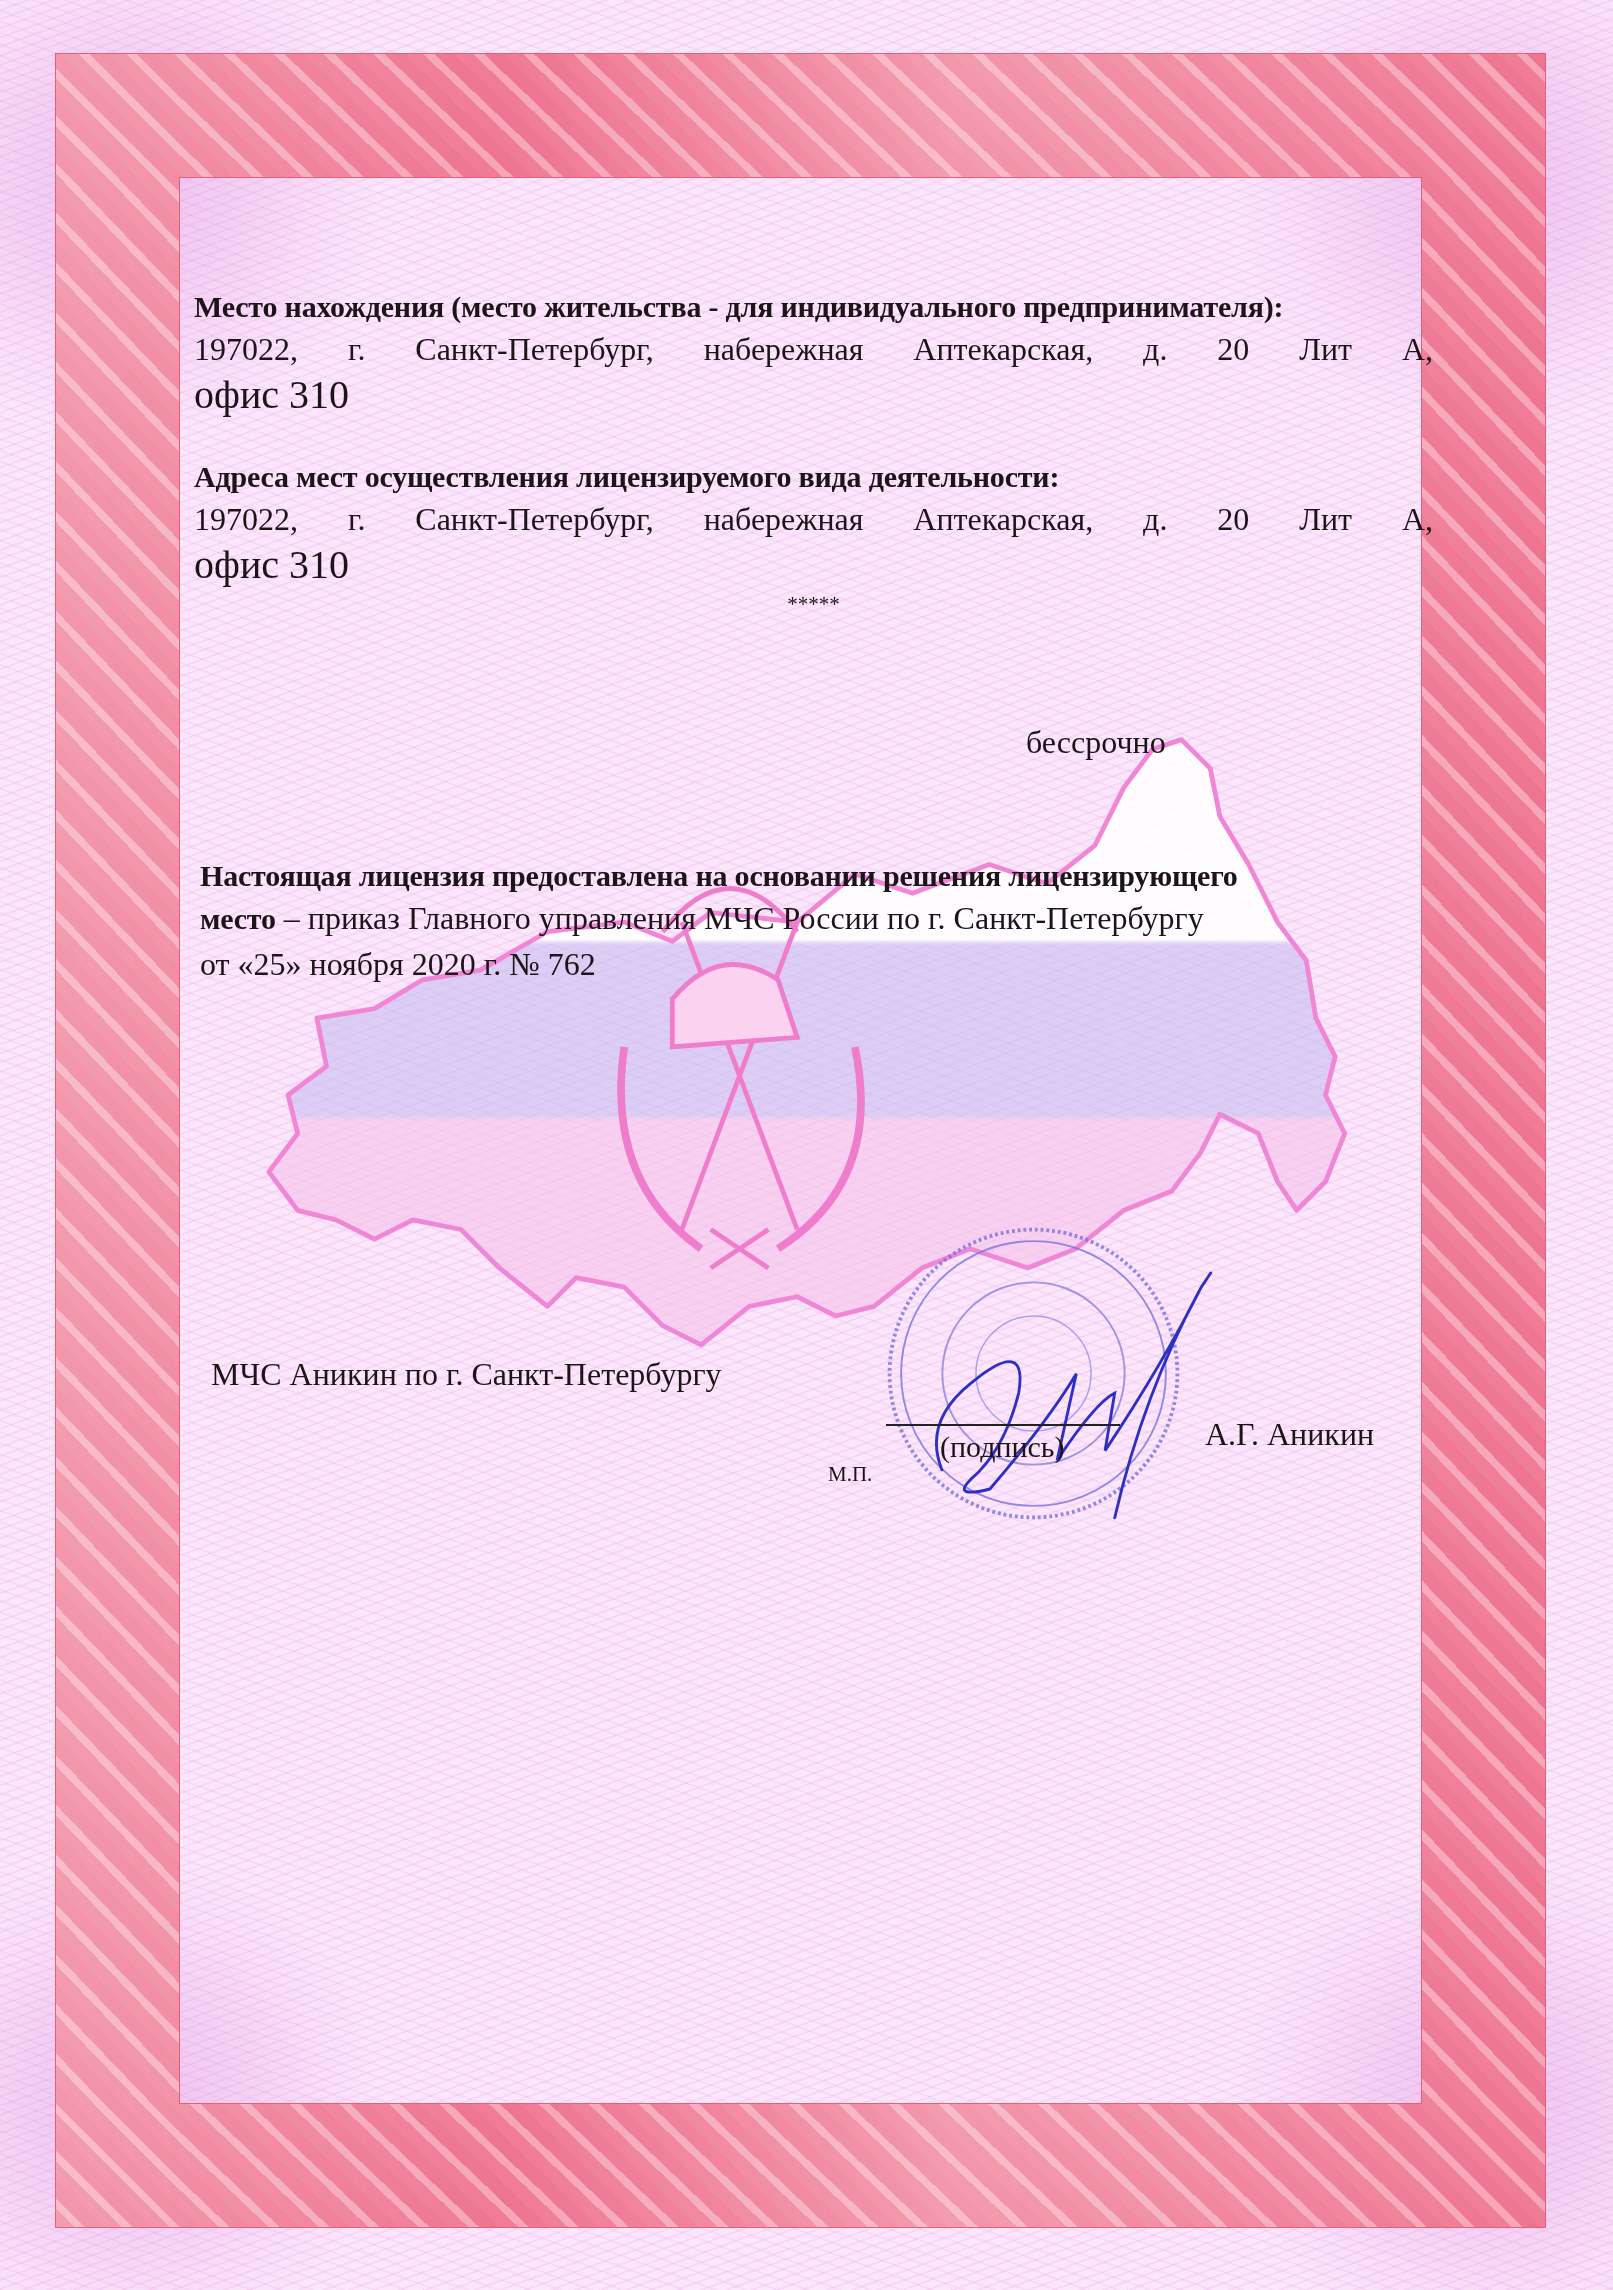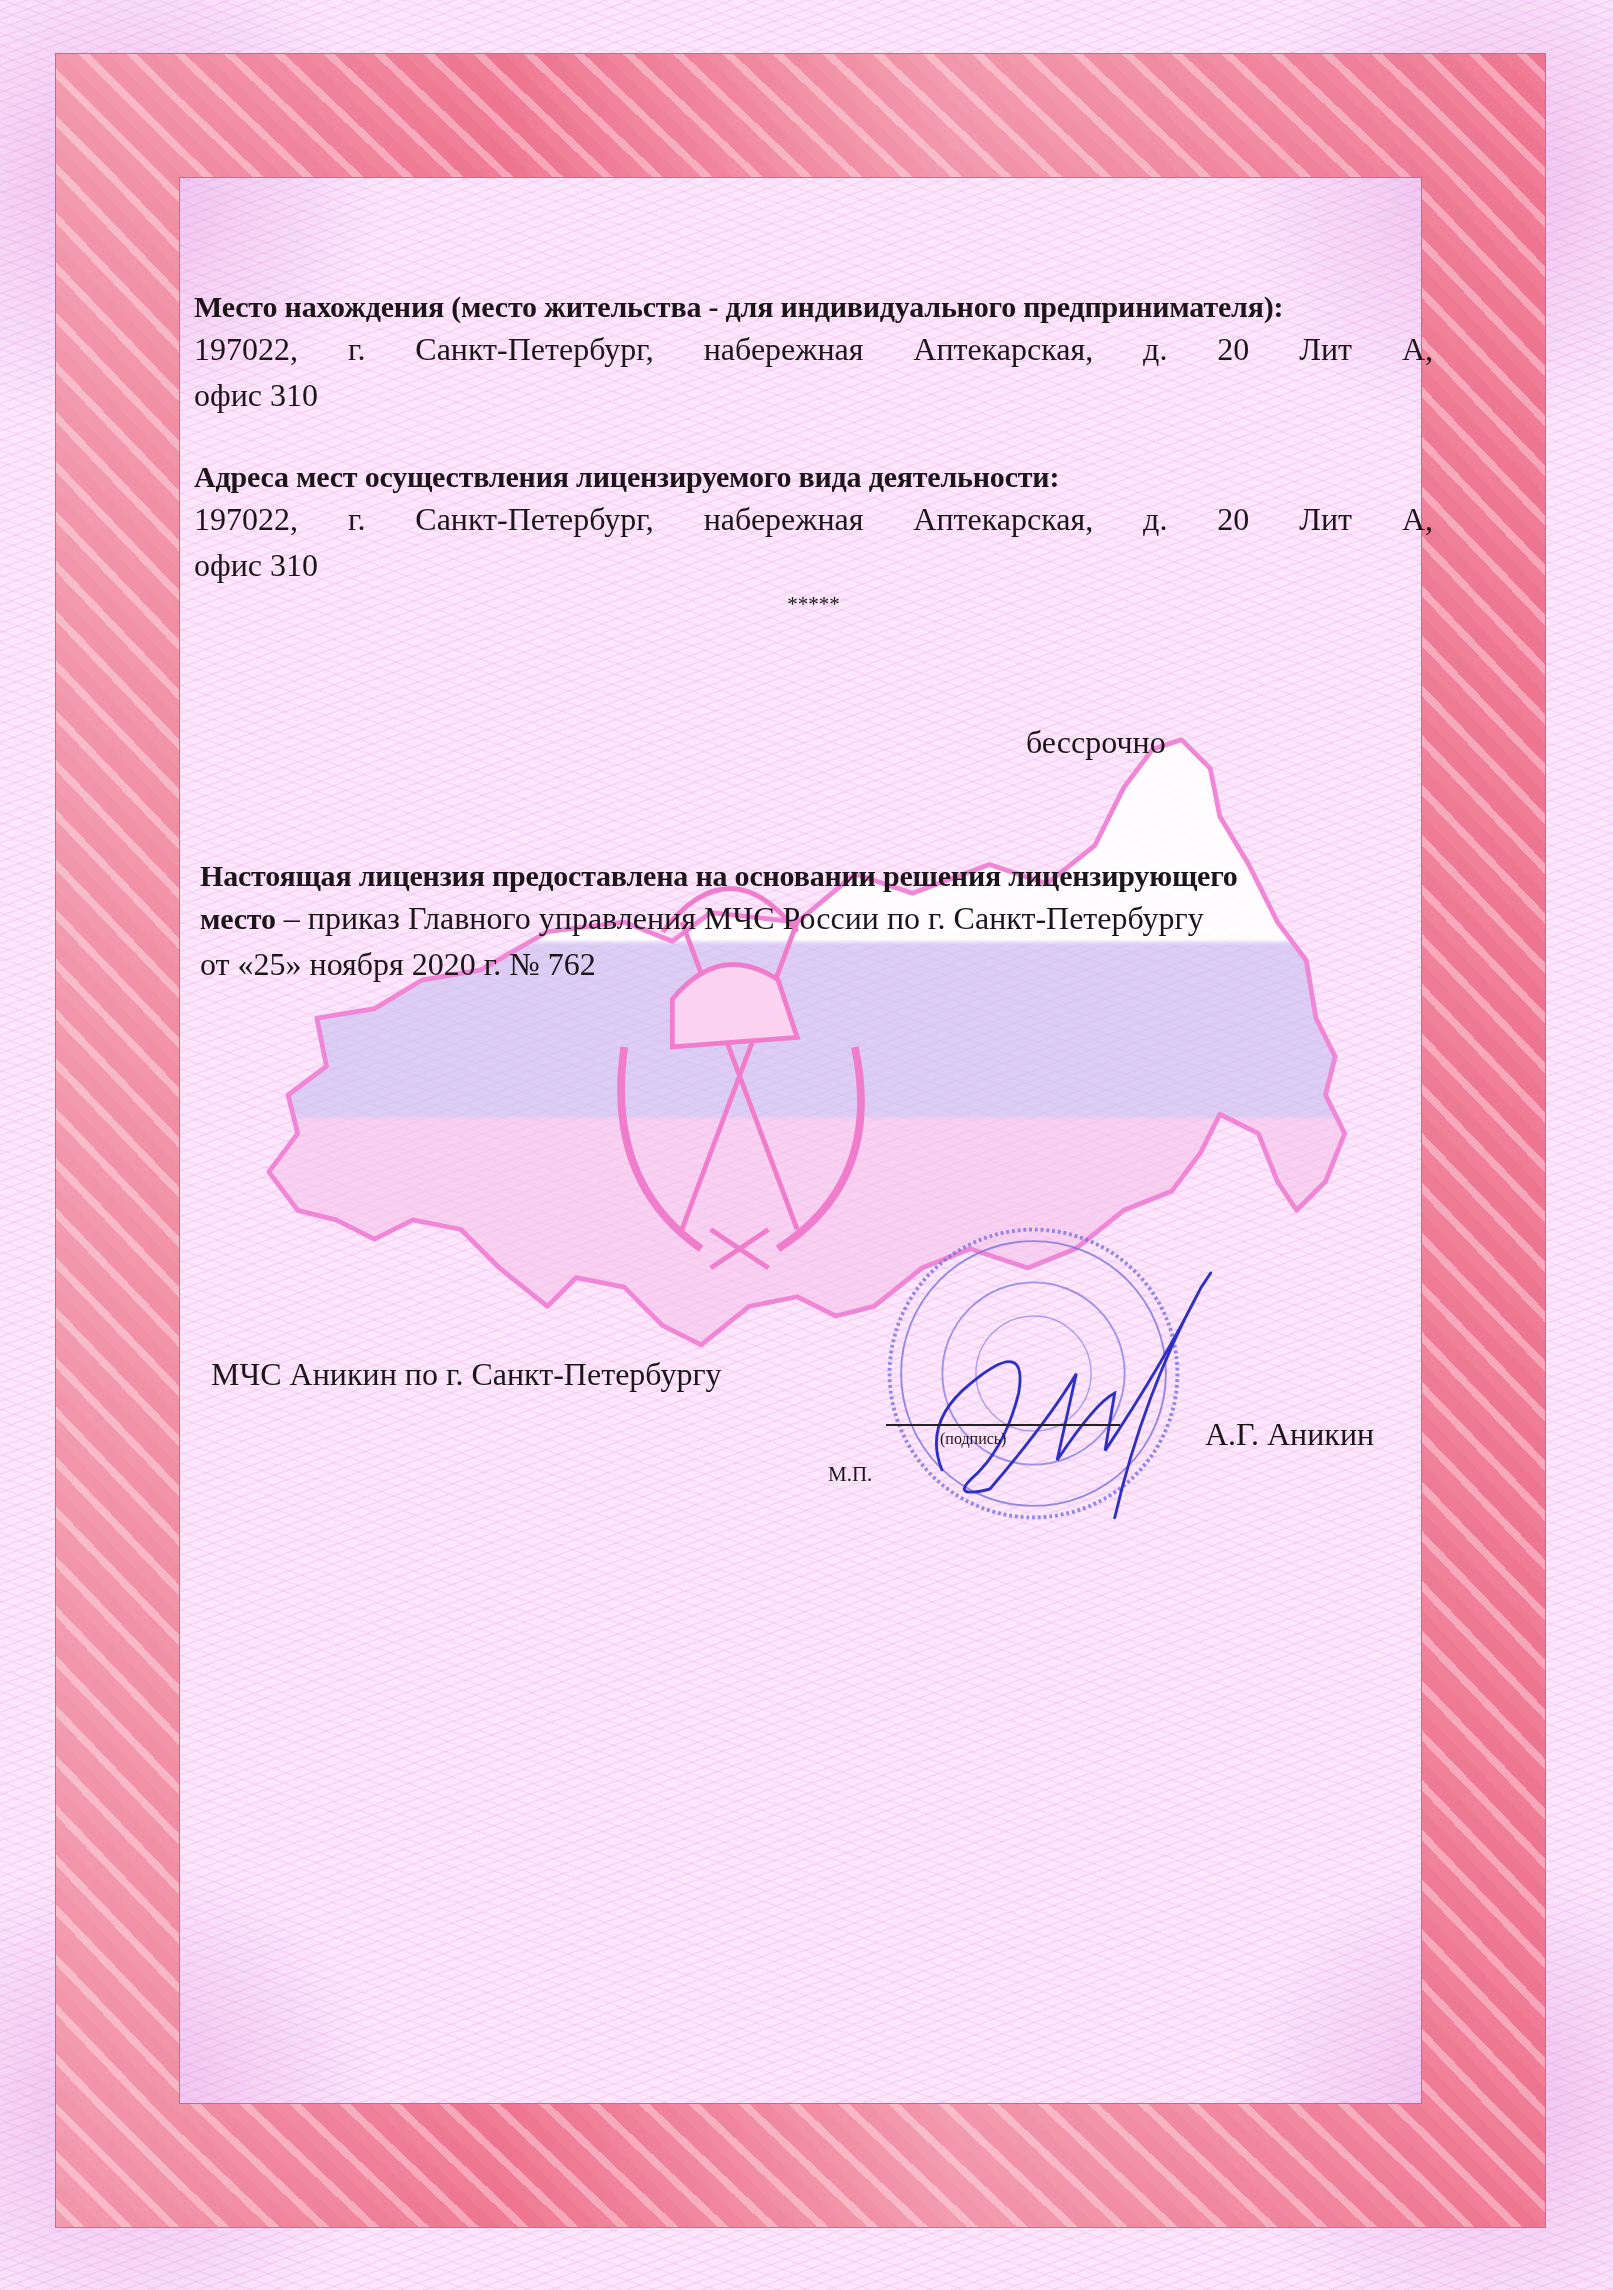--- a/index.html
+++ b/index.html
@@ -46,32 +46,32 @@
     position:absolute; left:194px; top:288px; width:1239px;
   }
   .heading {
     font-weight:bold; font-size:30px; line-height:38px;
     text-decoration-thickness:2.9px; text-underline-offset:3.8px;
     letter-spacing:-0.2px;
   }
   .body-line {
     font-size:32px; line-height:46px; text-align:justify; text-align-last:justify;
   }
-  .body-last { font-size:32px; line-height:46px; }
+  .body-last { font-size:40px; line-height:46px; }
   .separator { text-align:center; font-size:21px; line-height:29px; margin-top:1.9px; }
   .term-row { position:absolute; left:200px; top:730px; width:1239px; }
   .term-row .heading { display:inline-block; }
   .term-value { position:absolute; left:826px; top:-5.8px; font-size:32px;text-align:center; }
   .basis { position:absolute; left:200px; top:857px; width:1239px; }
   .basis .heading { display:inline; }
   .basis .inline-text { font-size:32px; }
   .basis p { margin:0; font-size:32px; line-height:46px; }
   .sign-block { position:absolute; left:211px; top:1353px; font-size:32px; line-height:42px; }
   .sign-line { position:absolute; left:886px; top:1424px; width:234px; height:1.9px; background:#222; }
-  .sign-caption { position:absolute; left:940px; top:1430px; font-size:16px; }
+  .sign-caption { position:absolute; left:940px; top:1430px; font-size:30px; }
   .mp { position:absolute; left:828px; top:1462px; font-size:21px; }
   .signer { position:absolute; left:1205px; top:1380px; font-size:32px;margin-top:36px; }
   .stamp { position:absolute; left:880px; top:1220px; width:307px; height:307px; }
   .signature { position:absolute; left:913px; top:1249px; width:317px; height:288px; }
 </style>
 </head>
 <body>
 
 <div class="bg-pattern"></div>
 <div class="frame"></div>

